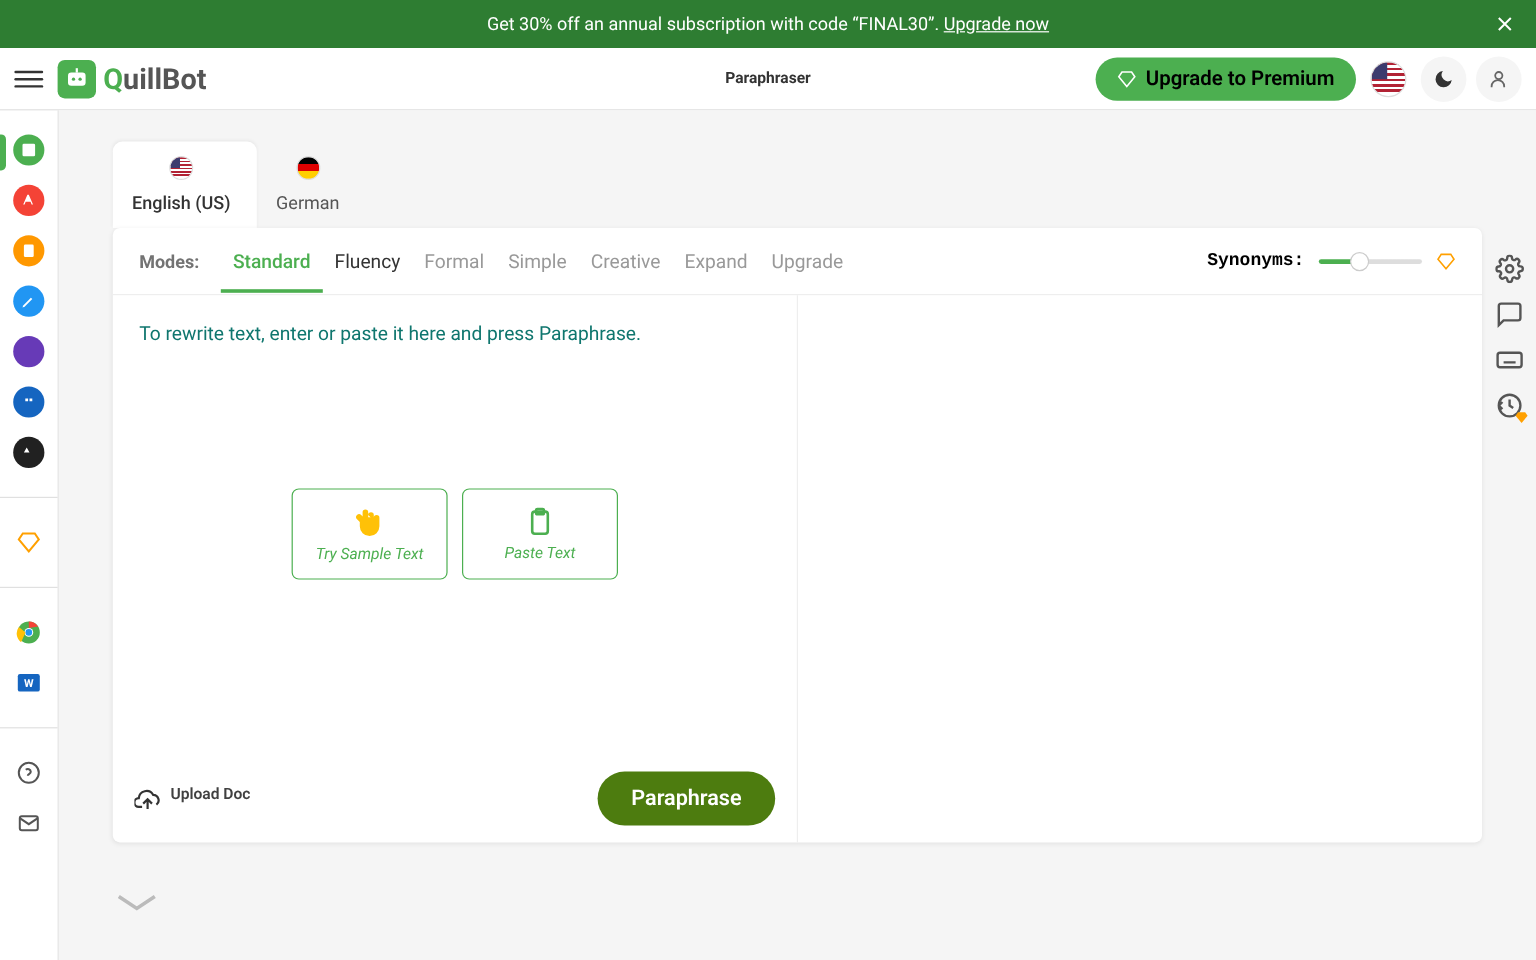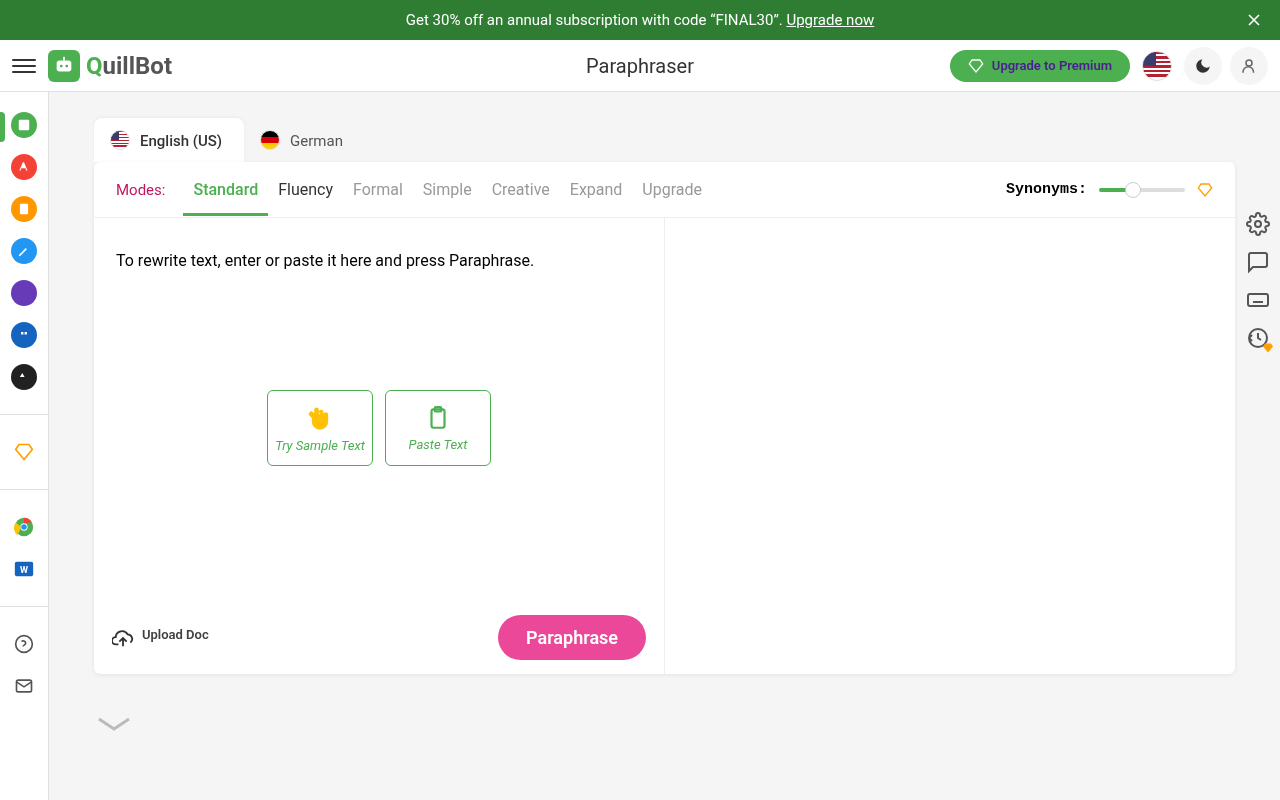--- a/index.html
+++ b/index.html
@@ -14,23 +14,23 @@
     
     .header { height: 52px; display: flex; align-items: center; padding: 0 12px; border-bottom: 1px solid #e0e0e0; background: #fff; }
     .hamburger { width: 24px; height: 24px; cursor: pointer; display: flex; flex-direction: column; justify-content: center; gap: 4px; margin-right: 12px; }
     .hamburger span { display: block; height: 2px; background: #333; border-radius: 1px; }
     .logo { display: flex; align-items: center; gap: 6px; }
     .logo-icon { width: 32px; height: 32px; background: #4CAF50; border-radius: 6px; display:flex; align-items:center; justify-content:center; }
     .logo-icon svg { width:22px; height:22px; }
     .logo-text { font-size: 24px; font-weight: 700; }
     .logo-text .q { color: #4CAF50; }
     .logo-text .rest { color: #555; }
-    .page-title { position: absolute; left: 50%; transform: translateX(-50%); font-size: 20px; font-weight: 400; color: #333; }
+    .page-title { position: absolute; left: 50%; transform: translateX(-50%); font-size: 13px; font-weight: 700; color: #333; }
     .header-right { margin-left: auto; display: flex; align-items: center; gap: 8px; }
-    .upgrade-btn { background: #4CAF50; color: #4c1d95; border-radius: 20px; padding: 8px 18px; font-size: 13px; font-weight: 600; display: flex; align-items: center; gap: 8px; cursor: pointer; }
+    .upgrade-btn { background: #4CAF50; color: #000000; border-radius: 20px; padding: 8px 18px; font-size: 17px; font-weight: 600; display: flex; align-items: center; gap: 8px; cursor: pointer; }
     .circle-btn { width: 38px; height: 38px; border-radius: 50%; background: #f5f5f5; display: flex; align-items: center; justify-content: center; cursor: pointer; }
     .flag-us { width: 30px; height: 30px; border-radius: 50%; background: linear-gradient(to bottom, #B22234 0%, #B22234 8%, #fff 8%, #fff 16%, #B22234 16%, #B22234 24%, #fff 24%, #fff 32%, #B22234 32%, #B22234 40%, #fff 40%, #fff 48%, #B22234 48%, #B22234 56%, #fff 56%, #fff 64%, #B22234 64%, #B22234 72%, #fff 72%, #fff 80%, #B22234 80%, #B22234 88%, #fff 88%, #fff 100%); position: relative; overflow:hidden; border:1px solid #ddd; }
     .flag-us::after { content:''; position:absolute; top:0; left:0; width:45%; height:50%; background:#3C3B6E; }
     .flag-de { width: 20px; height: 20px; border-radius: 50%; background: linear-gradient(to bottom, #000 0%, #000 33%, #DD0000 33%, #DD0000 66%, #FFCE00 66%, #FFCE00 100%); border:1px solid #ddd; }
     
     
     .layout { display: flex; height: calc(100% - 92px); }
     .sidebar { width: 49px; border-right: 1px solid #e0e0e0; display: flex; flex-direction: column; align-items: center; padding-top: 20px; gap: 16px; }
     .side-icon { width: 26px; height: 26px; border-radius: 50%; display:flex; align-items:center; justify-content:center; cursor:pointer; font-size:14px; color:#fff; }
     .side-icon.active-indicator { position:absolute; left:0; width:5px; height:30px; background:#4CAF50; border-radius:0 4px 4px 0; }
@@ -38,48 +38,48 @@
     
     .content { flex: 1; background: #f5f5f5; padding: 26px 45px 0 45px; position: relative; overflow:hidden; }
     
     .right-rail { position: absolute; right: 0; top: 120px; width: 44px; display: flex; flex-direction: column; align-items: center; gap: 14px; }
     .rail-icon { width: 24px; height: 24px; color:#555; cursor:pointer; }
     
     
     .card { background: #fff; border-radius: 6px; box-shadow: 0 1px 4px rgba(0,0,0,.08); overflow: visible; position:relative; }
     
     .lang-tabs { display:flex; margin-left:0; position:relative; top:0; }
-    .lang-tab { display:flex; align-items:flex-end; gap:10px; padding: 12px 22px 12px 16px; font-size:15px; color:#333; cursor:pointer; }
+    .lang-tab { display:flex; align-items:center; gap:10px; padding: 12px 22px 12px 16px; font-size:15px; color:#333; cursor:pointer;flex-direction:column; }
     .lang-tab.active { background:#fff; border-radius:8px 8px 0 0; box-shadow: 0 -1px 3px rgba(0,0,0,.05); font-weight:500; }
     .lang-tab:not(.active) { color:#555; }
     
     .mode-row { display:flex; align-items:center; padding: 0 22px; height: 56px; border-bottom:1px solid #eee; }
-    .modes-label { font-weight:400; font-size:15px; color:#be185d; margin-right:18px; }
+    .modes-label { font-weight:700; font-size:15px; color:#737373; margin-right:18px; }
     .mode-tab { font-size:16px; padding: 16px 10px; cursor:pointer; color:#999; position:relative; }
     .mode-tab.enabled { color:#333;text-align:right; }
     .mode-tab.active { color:#4CAF50; font-weight:500; }
     .mode-tab.active::after { content:''; position:absolute; left:0; right:0; bottom:-1px; height:3px; background:#4CAF50; }
     
     .syn-wrap { margin-left:auto; display:flex; align-items:center; gap:12px; }
     .syn-label { font-weight:700; font-size:15px;font-family:Liberation Mono, monospace; }
     .slider { width:86px; height:4px; background:linear-gradient(to right,#4CAF50 0%,#4CAF50 40%,#ddd 40%,#ddd 100%); border-radius:2px; position:relative; }
     .slider::after { content:''; position:absolute; left:40%; top:50%; transform:translate(-50%,-50%); width:14px; height:14px; background:#fff; border:1px solid #ccc; border-radius:50%; }
     
     .panes { display:flex; height: 456px; }
     .pane { flex:1; padding: 22px; position:relative; }
     .pane.left { border-right:1px solid #eee; }
-    .placeholder { color:#000000; font-size:16px;margin-top:11px; }
+    .placeholder { color:#0f766e; font-size:16px; }
     
     .action-buttons { display:flex; gap:12px; justify-content:center; margin-top:120px; }
-    .action-card { border:1px solid #4CAF50; border-radius:6px; width:106px; height:76px; display:flex; flex-direction:column; align-items:center; justify-content:center; gap:6px; cursor:pointer; }
+    .action-card { border:1px solid #4CAF50; border-radius:6px; width:130px; height:76px; display:flex; flex-direction:column; align-items:center; justify-content:center; gap:6px; cursor:pointer; }
     .action-card .lbl { color:#4CAF50; font-style:italic; font-size:13px; }
     
     .pane-footer { position:absolute; bottom:14px; left:18px; right:18px; display:flex; align-items:center; justify-content:space-between; }
     .upload-doc { display:flex; gap:8px; font-size:13px; font-weight:600; color:#404040; cursor:pointer; }
-    .paraphrase-btn { background:#ec4899; color:#fff; font-size:18px; font-weight:600; padding:12px 28px; border-radius:28px; cursor:pointer;text-align:center; }
+    .paraphrase-btn { background:#4d7c0f; color:#fff; font-size:18px; font-weight:600; padding:12px 28px; border-radius:28px; cursor:pointer;text-align:center; }
     
     .chevron-down { text-align:center; margin-top:40px; color:#bbb; cursor:pointer; }
     
     svg { display:block; }
   </style>
 </head>
 <body>
 
 <div class="banner">
   <span>

